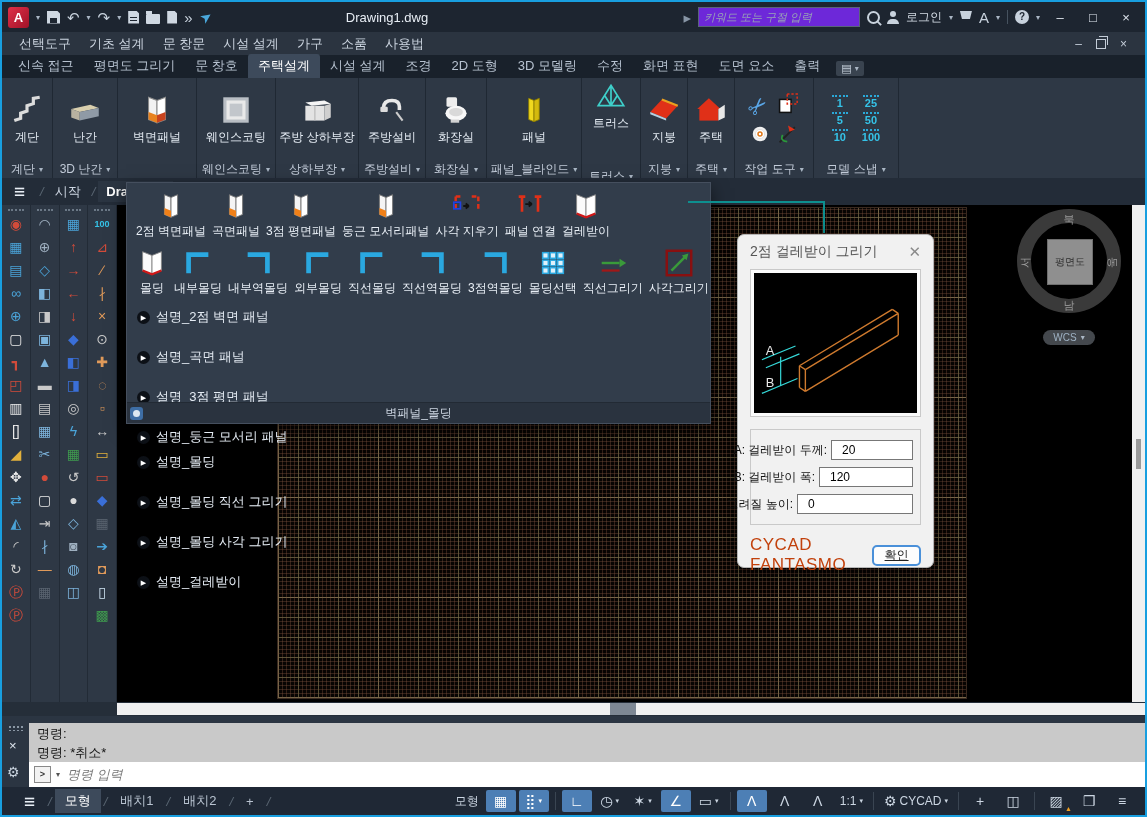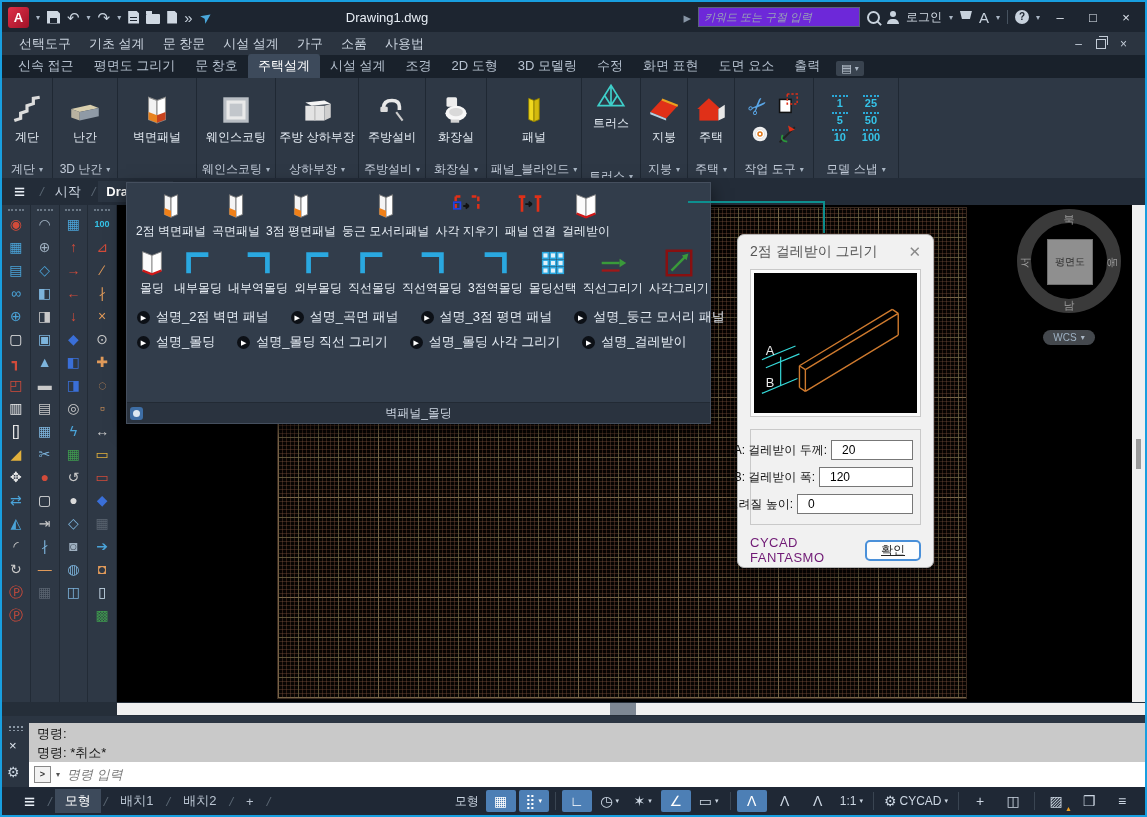--- a/index.html
+++ b/index.html
@@ -113,41 +113,41 @@
 
   
   #flyout{position:absolute;left:124px;top:180px;width:585px;height:242px;background:#323d4b;
           border:1px solid #454f5e;box-shadow:0 6px 16px rgba(0,0,0,.55);z-index:40;box-sizing:border-box;}
   .frow{display:flex;align-items:flex-end;padding:3px 6px 0;}
   .fitem{display:flex;flex-direction:column;align-items:center;padding:0 3px;}
   .fitem .ficon{height:36px;display:flex;align-items:flex-end;}
   .fitem .ficon svg{width:32px;height:32px;}
   .fitem .flabel{font-size:12px;color:#e9eff6;white-space:nowrap;margin-top:1px;}
   .flinks{padding:4px 10px 0;}
-  .flinkrow{display:flex;gap:22px;margin:7px 0;}
+  .flinkrow{display:flex;gap:22px;margin:7px 0;flex-direction:column;}
   .flink{display:flex;align-items:center;gap:6px;font-size:13px;color:#e4ebf3;white-space:nowrap;}
   .play{width:13px;height:13px;border-radius:50%;background:#0c1016;color:#fff;font-size:7px;line-height:13px;text-align:center;flex:0 0 auto;}
   .ffooter{position:absolute;left:0;right:0;bottom:0;height:20px;background:#2a333f;color:#cdd6e2;
            font-size:12px;text-align:center;line-height:20px;border-top:1px solid #222a34;}
   .pin{position:absolute;left:3px;bottom:3px;width:13px;height:13px;border-radius:3px;background:#3e6ea5;}
   .pin::after{content:"";position:absolute;left:3px;top:3px;width:7px;height:7px;border-radius:50%;background:#dce8f2;}
 
   
   #dialog{position:absolute;left:735px;top:232px;width:197px;height:334px;background:#f1f1f1;border:1px solid #b5b5b5;
           border-radius:7px;box-shadow:0 6px 18px rgba(0,0,0,.5);z-index:50;color:#333;box-sizing:border-box;}
   .dtitle{display:flex;align-items:center;padding:8px 12px 6px;font-size:14px;color:#555;}
   .dclose{margin-left:auto;color:#8a8a8a;font-size:15px;}
   .dpreview{margin:2px 12px 0;border:1px solid #c9c9c9;background:#fbfbfb;padding:3px;}
   .dpreview svg{display:block;width:100%;height:140px;background:#000;}
   .dgroup{margin:12px 12px 0;border:1px solid #c9c9c9;padding:10px 7px;display:flex;flex-direction:column;gap:7px;}
   .drow{display:flex;align-items:center;justify-content:flex-end;gap:4px;}
   .drow label{font-size:12px;color:#111;white-space:nowrap;}
   .drow input{height:16px;border:1px solid #777;font-size:12px;padding:1px 10px;background:#fff;font-family:inherit;}
   .dfoot{display:flex;align-items:center;margin:10px 12px 0;}
-  .dbrand{font-size:13px;color:#701a75;letter-spacing:.5px;}
+  .dbrand{font-size:17px;color:#c2410c;letter-spacing:.5px;}
   .dok{margin-left:auto;width:60px;height:21px;background:#fdfdfd;border:2px solid #4a90d9;border-radius:5px;
        font-size:12px;color:#222;display:flex;align-items:center;justify-content:center;font-family:inherit;text-decoration:underline;}
 
   
   #hscroll{top:700px;height:14px;background:#252e39;}
   .htrack{position:absolute;left:115px;right:0;top:1px;bottom:1px;background:#f0f0f0;}
   .hthumb{position:absolute;left:493px;width:26px;top:0;bottom:0;background:#7e8894;}
 
   
   #cmd{top:714px;height:71px;background:#2b3542;}

